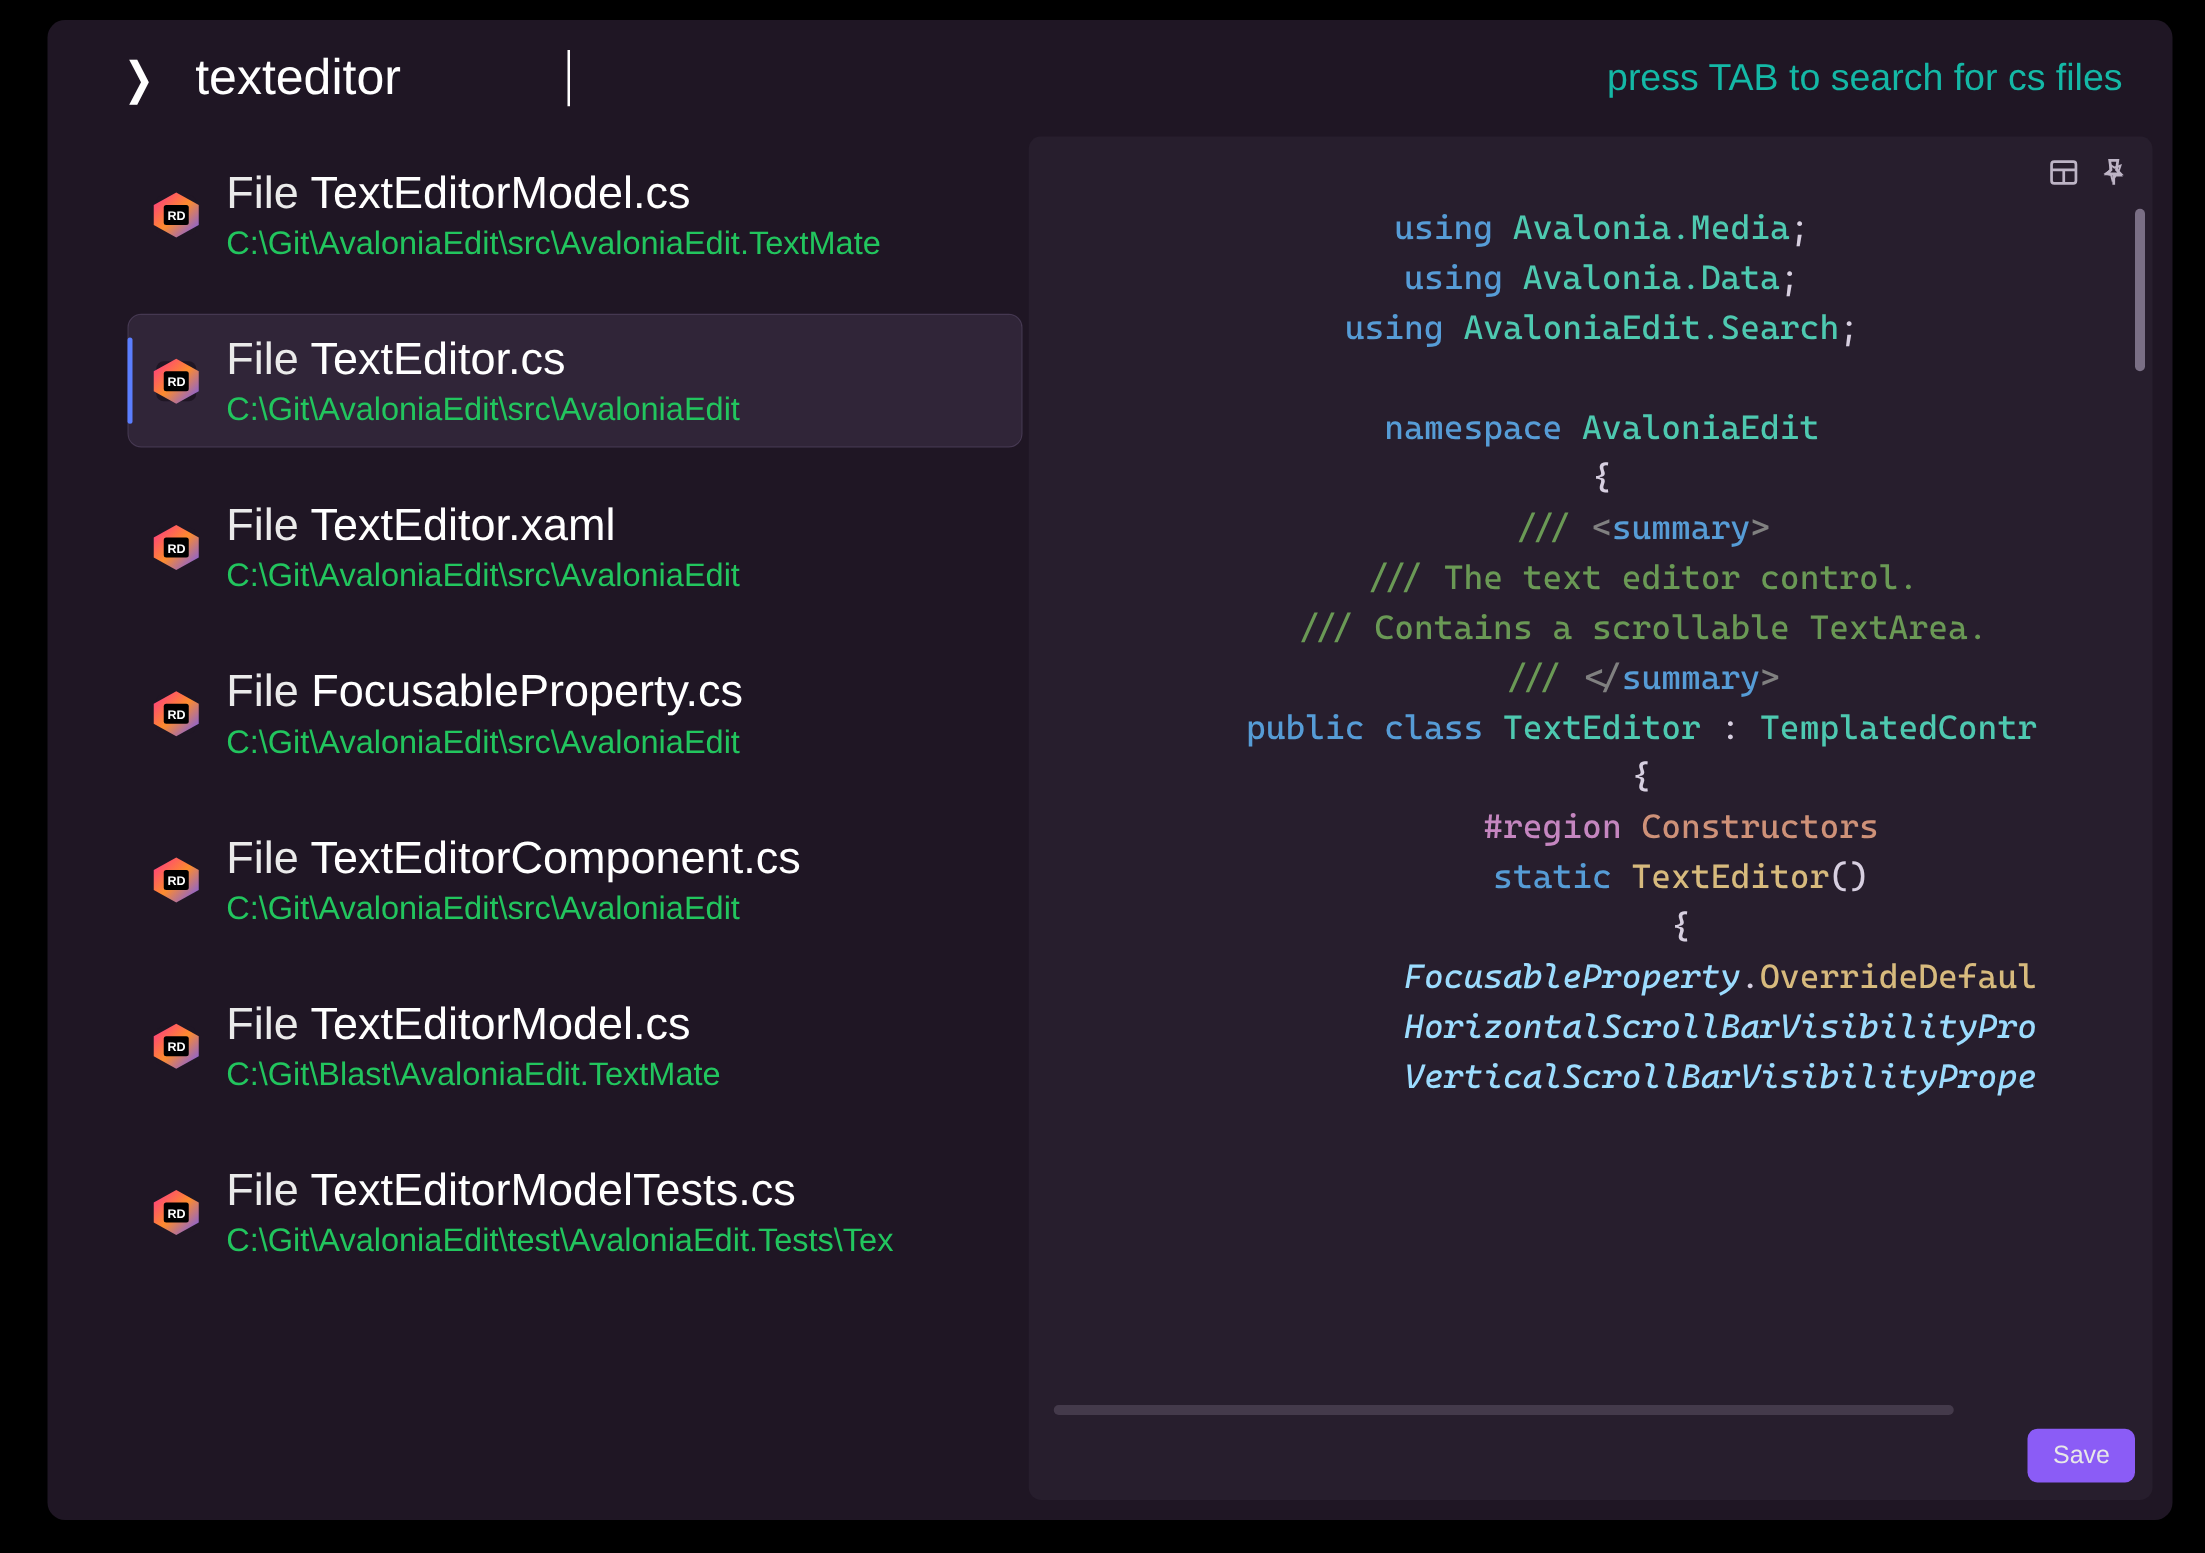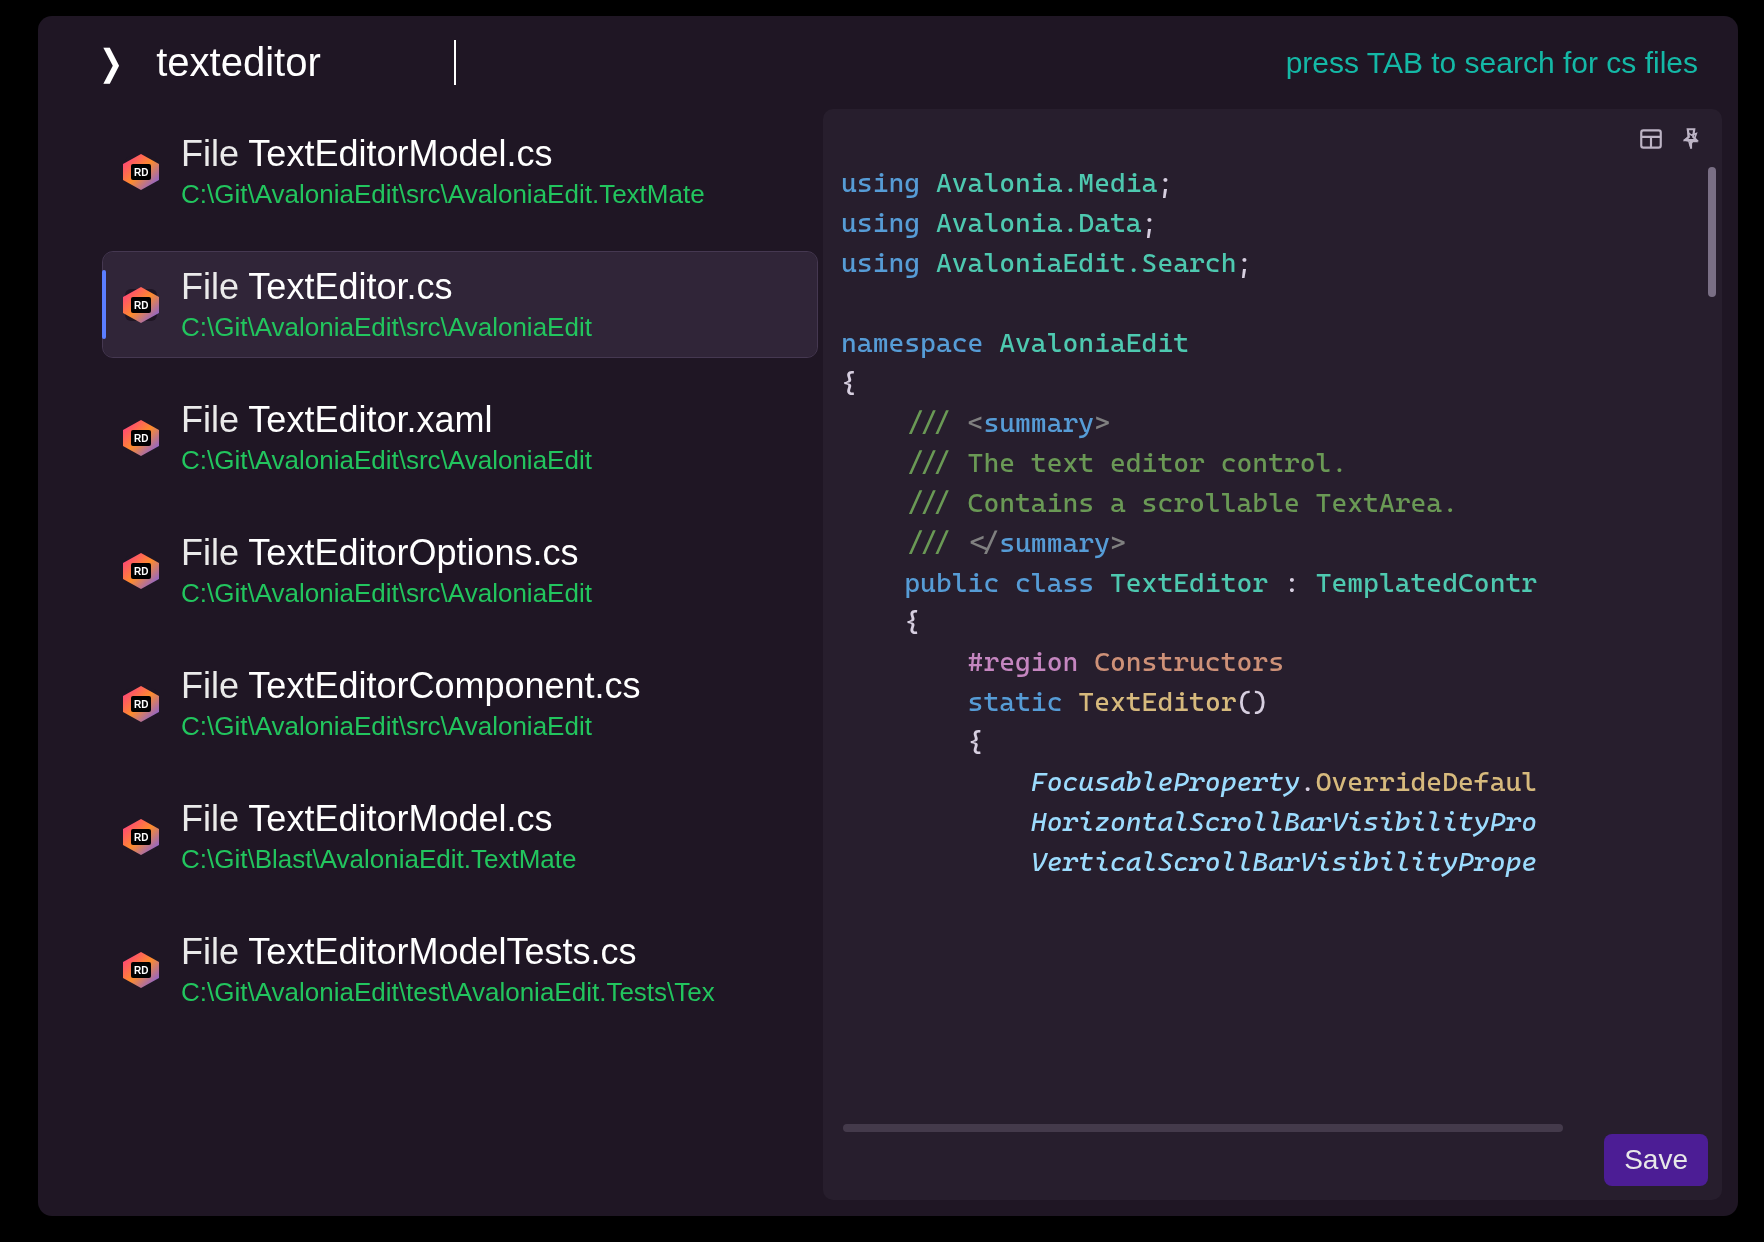--- a/index.html
+++ b/index.html
@@ -126,42 +126,42 @@
     padding: 54px 0 0 18px;
   }
   .preview-toolbar {
     position: absolute;
     top: 14px;
     right: 18px;
     display: flex;
     gap: 14px;
   }
   .preview-toolbar svg { width: 26px; height: 26px; }
-  .code { white-space: pre; color: #d7cfe0; }
+  .code { white-space: pre; color: #d7cfe0; text-align: center; }
   .kw { color: #569cd6; }
   .ns { color: #4ec9b0; }
   .str, .punct { color: #d7cfe0; }
   .comment { color: #6a9955; }
   .tag { color: #808080; }
   .tagname { color: #569cd6; }
   .type { color: #4ec9b0; }
   .method { color: #d7ba7d; }
   .field { color: #9cdcfe; font-style: italic; }
   .region { color: #c586c0; }
   .regionname { color: #ce9178; }
   .save-btn {
     position: absolute;
     right: 14px;
     bottom: 14px;
-    background: #4c1d95;
+    background: #8b5cf6;
     color: #e8e8e8;
     border: none;
     border-radius: 8px;
     padding: 10px 20px;
-    font-size: 28px;
+    font-size: 20px;
     cursor: pointer;
   }
   .vscroll {
     position: absolute;
     right: 6px;
     top: 58px;
     width: 8px;
     height: 130px;
     background: #7a6f85;
     border-radius: 4px;
@@ -255,21 +255,21 @@
               <linearGradient id="g" x1="0" y1="0" x2="1" y2="1">
     <stop offset="0" stop-color="#ff318c"></stop>
                 <stop offset="0.5" stop-color="#fd8c2d"></stop>
                 <stop offset="1" stop-color="#6b57ff"></stop>
   </linearGradient>
             </defs>
   <rect x="12" y="14" width="20" height="16" rx="2" fill="#000"></rect>
   <text x="15" y="26" font-size="10" font-family="sans-serif" font-weight="bold" fill="#fff">RD</text>
 </svg>
           <div class="result-text">
-       <div class="result-title"><span class="prefix">File </span><span class="name">TextEditorOptions.cs</span></div>
+       <div class="result-title"><span class="prefix">File </span><span class="name">FocusableProperty.cs</span></div>
        <div class="result-path">C:\Git\AvaloniaEdit\src\AvaloniaEdit</div>
      </div>
         </div>
         <div class="result">
           <svg class="file-icon" viewBox="0 0 44 44">
   <rect x="6" y="6" width="32" height="32" rx="6" fill="#1f1624"></rect>
   <polygon points="22,4 40,14 40,30 22,40 4,30 4,14" fill="url(#g)"></polygon>
   <defs>
               <linearGradient id="g" x1="0" y1="0" x2="1" y2="1">
     <stop offset="0" stop-color="#ff318c"></stop>

